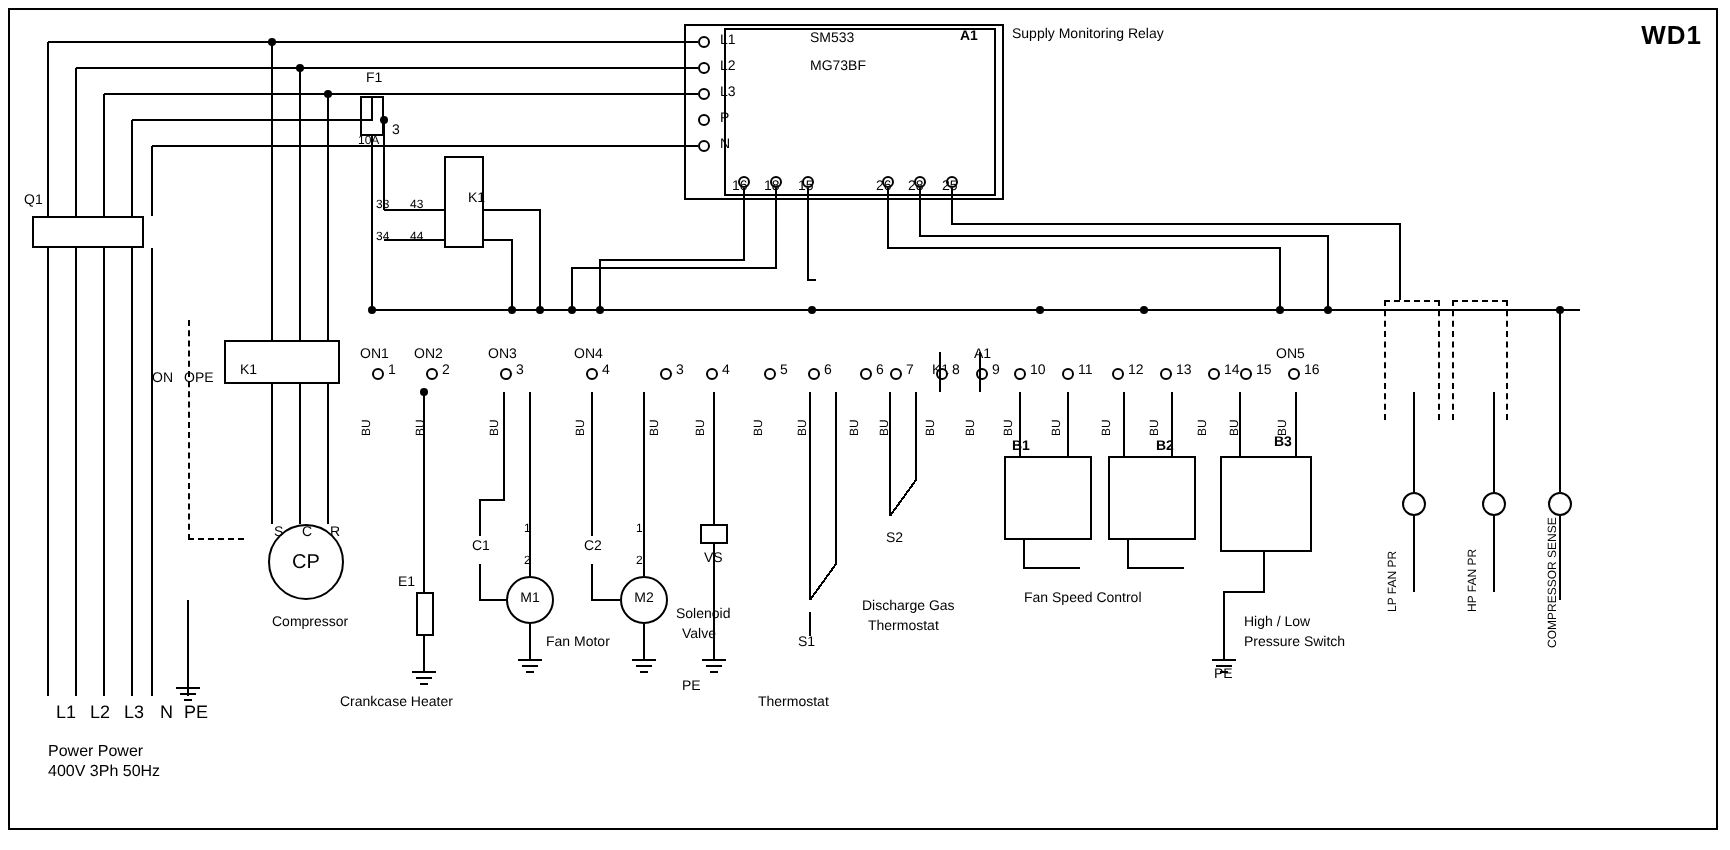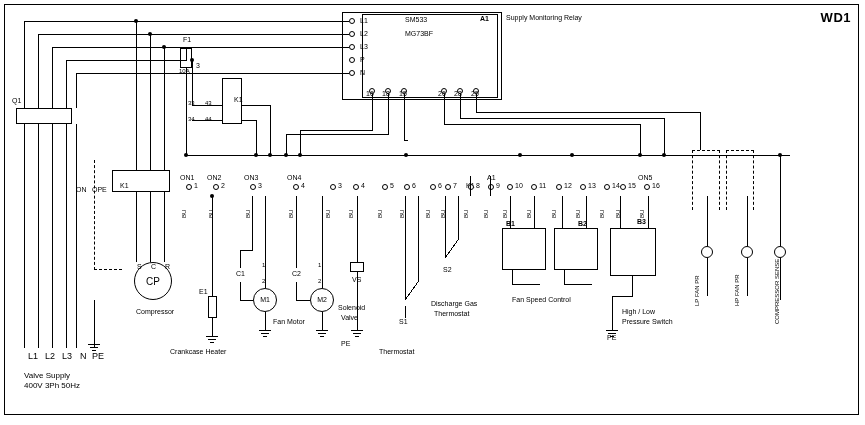--- a/index.html
+++ b/index.html
@@ -138,21 +138,21 @@
   <div class="rot" style="left:780px;top:318px;">COMPRESSOR SENSE</div>
 
   <div class="lbl" style="left:466px;top:182px;">K1</div>
   <div class="lbl" style="left:487px;top:174px;">A1</div>
 
   <div class="lbl" style="left:28px;top:352px;font-size:9px;">L1</div>
   <div class="lbl" style="left:45px;top:352px;font-size:9px;">L2</div>
   <div class="lbl" style="left:62px;top:352px;font-size:9px;">L3</div>
   <div class="lbl" style="left:80px;top:352px;font-size:9px;">N</div>
   <div class="lbl" style="left:92px;top:352px;font-size:9px;">PE</div>
-  <div class="lbl" style="left:24px;top:372px;font-size:8px;">Valve Supply</div>
+  <div class="lbl" style="left:24px;top:372px;font-size:8px;">Power Power</div>
   <div class="lbl" style="left:24px;top:382px;font-size:8px;">400V 3Ph 50Hz</div>
 
   <div class="lbl" style="left:341px;top:340px;">PE</div>
   <div class="lbl" style="left:607px;top:334px;">PE</div>
 
   <div id="strip">
       <div class="term" style="left: 186px; top: 184px;"></div>
       <div class="lbl" style="left: 180px; top: 174px;">ON1</div>
       <div class="lbl" style="left: 194px; top: 182px;">1</div>
       <div class="rot" style="left: 187px; top: 212px;">BU</div>

